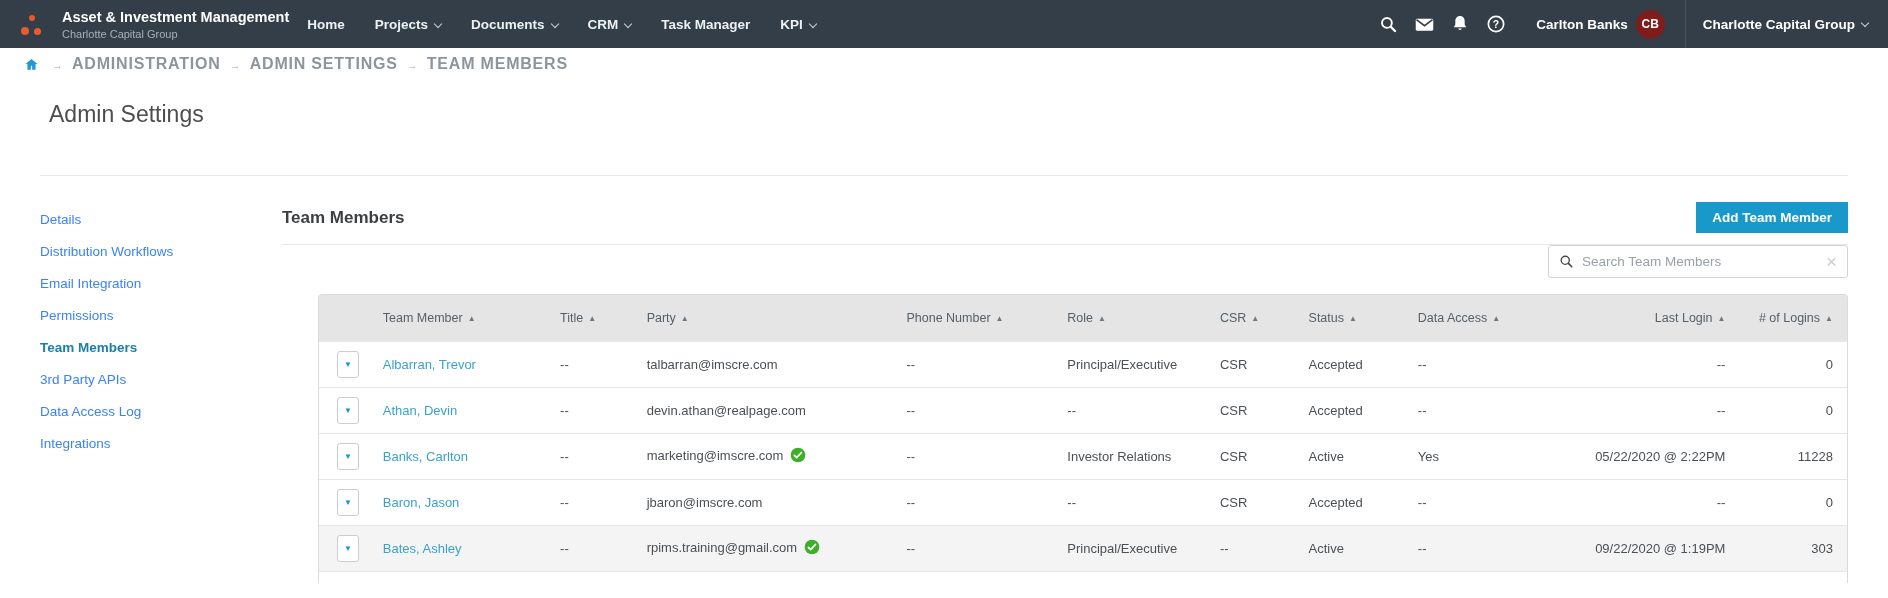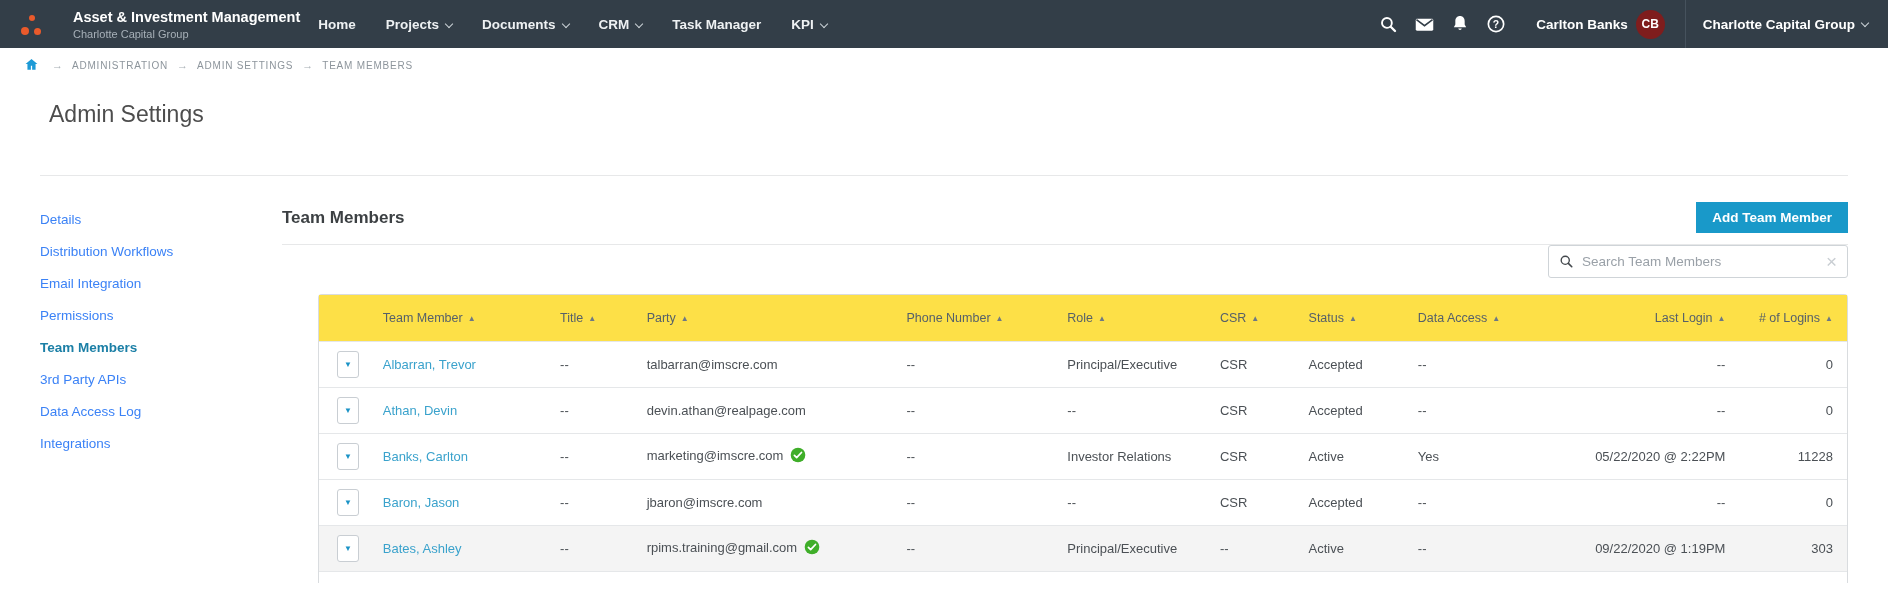--- a/index.html
+++ b/index.html
@@ -1,21 +1,21 @@
 <!DOCTYPE html>
 <html><head>
 <meta charset="utf-8">
 <style>
   * { margin:0; padding:0; box-sizing:border-box; }
   html,body { width:1888px; height:598px; overflow:hidden; background:#fff;
     font-family:"Liberation Sans","DejaVu Sans",sans-serif; }
 
   
   .topnav { height:48px; background:#333e48; display:flex; align-items:center; padding:0 20px 0 16px; }
-  .brand { display:flex; align-items:center; gap:27px; min-width:224px; }
+  .brand { display:flex; align-items:center; gap:16px; min-width:224px; }
   .logo { position:relative; width:30px; height:32px; }
   .logo i { position:absolute; border-radius:50%; background:#ea5a2b; }
   .logo .d1 { width:6px; height:6px; left:13px; top:7px; }
   .logo .d2 { width:8px; height:8px; left:5px; top:19px; }
   .logo .d3 { width:7px; height:7px; left:18px; top:20px; }
   .brand-title { color:#fff; font-size:14.5px; font-weight:700; line-height:1.25; }
   .brand-sub { color:#a7b0b8; font-size:11px; margin-top:2px; }
   .navitems { display:flex; align-items:center; gap:30px; margin-left:18px; }
   .nav-item { color:#eef1f3; font-size:13.5px; font-weight:700; cursor:pointer; white-space:nowrap; }
   .chev { display:inline-block; width:6px; height:6px; border-right:1.5px solid #ccd3d8;
@@ -25,21 +25,21 @@
   .nav-user { color:#ffffff; font-size:13.5px; font-weight:600; margin:0 8px 0 22px; }
   .avatar { width:29px; height:29px; border-radius:50%; background:#7f1d1d; color:#fff; font-size:12px;
     font-weight:700; display:flex; align-items:center; justify-content:center; }
   .nav-sep { width:1px; height:48px; background:#46525d; margin:0 17px 0 20px; }
   .account { color:#fff; font-size:13.5px; font-weight:600; display:flex; align-items:center; cursor:pointer; }
 
   
   .crumbbar { height:32px; background:#fff; display:flex; align-items:center; padding-left:24px; }
   .bc-home { display:inline-flex; align-items:center; margin-right:4px; cursor:pointer; }
   .bc-sep { color:#a6adb3; font-size:11px; margin:0 9px; }
-  .bc-item { color:#8d959c; font-size:10px; letter-spacing:.8px; cursor:pointer; }
+  .bc-item { color:#8d959c; font-size:16px; letter-spacing:.8px; cursor:pointer;font-weight:bold; }
 
   
   .page-title { color:#4d4d4d; font-size:23px; font-weight:400; margin:21px 0 0 49px; }
   .divider-full { height:1px; background:#e7e8e9; margin:47px 40px 0 40px; }
   .cols { display:flex; padding:0 40px; }
   aside { width:242px; padding-top:36px; display:flex; flex-direction:column; }
   .side-link { color:#3b82f6; font-size:13.5px; text-decoration:none; margin-bottom:17px; cursor:pointer; }
   .side-link.active { color:#1b7fa6; font-weight:700; }
   main { flex:1; min-width:0; }
   .main-head { display:flex; align-items:center; justify-content:space-between; margin-top:26px; }
@@ -52,21 +52,21 @@
     align-items:center; padding:0 8px 0 10px; background:#fff; }
   .searchbox input { flex:1; border:none; outline:none; font-size:13.5px; color:#444; margin-left:8px;
     font-family:inherit; background:transparent; }
   .searchbox input::placeholder { color:#9aa1a8; }
   .clear-x { color:#c9ced3; font-size:19px; line-height:1; cursor:pointer; padding:0 2px; }
 
   
   .tablewrap { margin:16px 0 0 36px; border:1px solid #d9dcdf; border-bottom:none; border-radius:4px 4px 0 0; }
   table { width:100%; border-collapse:collapse; table-layout:fixed; }
   thead th { height:46px; font-size:12.5px; font-weight:400; color:#566069; text-align:left; padding:0 6px;
-    background:#fde047; white-space:nowrap; cursor:pointer; }
+    background:#e5e5e5; white-space:nowrap; cursor:pointer; }
   .sort-arrow { font-size:8px; color:#6d7885; margin-left:5px; vertical-align:1px; }
   tbody td { height:46px; border-top:1px solid #e5e7e9; font-size:13px; color:#4b5055; padding:0 6px;
     white-space:nowrap; overflow:hidden; }
   tr.hl td { background:#f4f4f4; }
   th:nth-child(10), td:nth-child(10), th:nth-child(11), td:nth-child(11) { text-align:right; }
   td:nth-child(11) { padding-right:14px; }
   th:nth-child(11) { padding-right:14px; }
   .c-caret { text-align:center !important; }
   .caret-btn { width:22px; height:27px; background:#fff; border:1px solid #c9ced3; border-radius:3px;
     cursor:pointer; display:inline-flex; align-items:center; justify-content:center; padding:0; }

